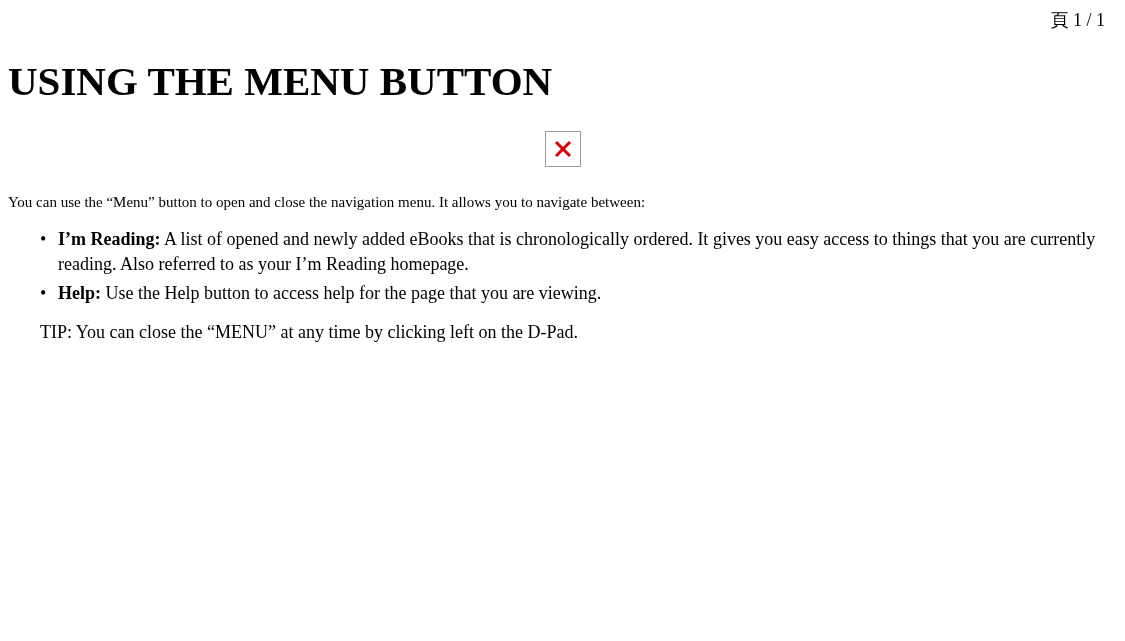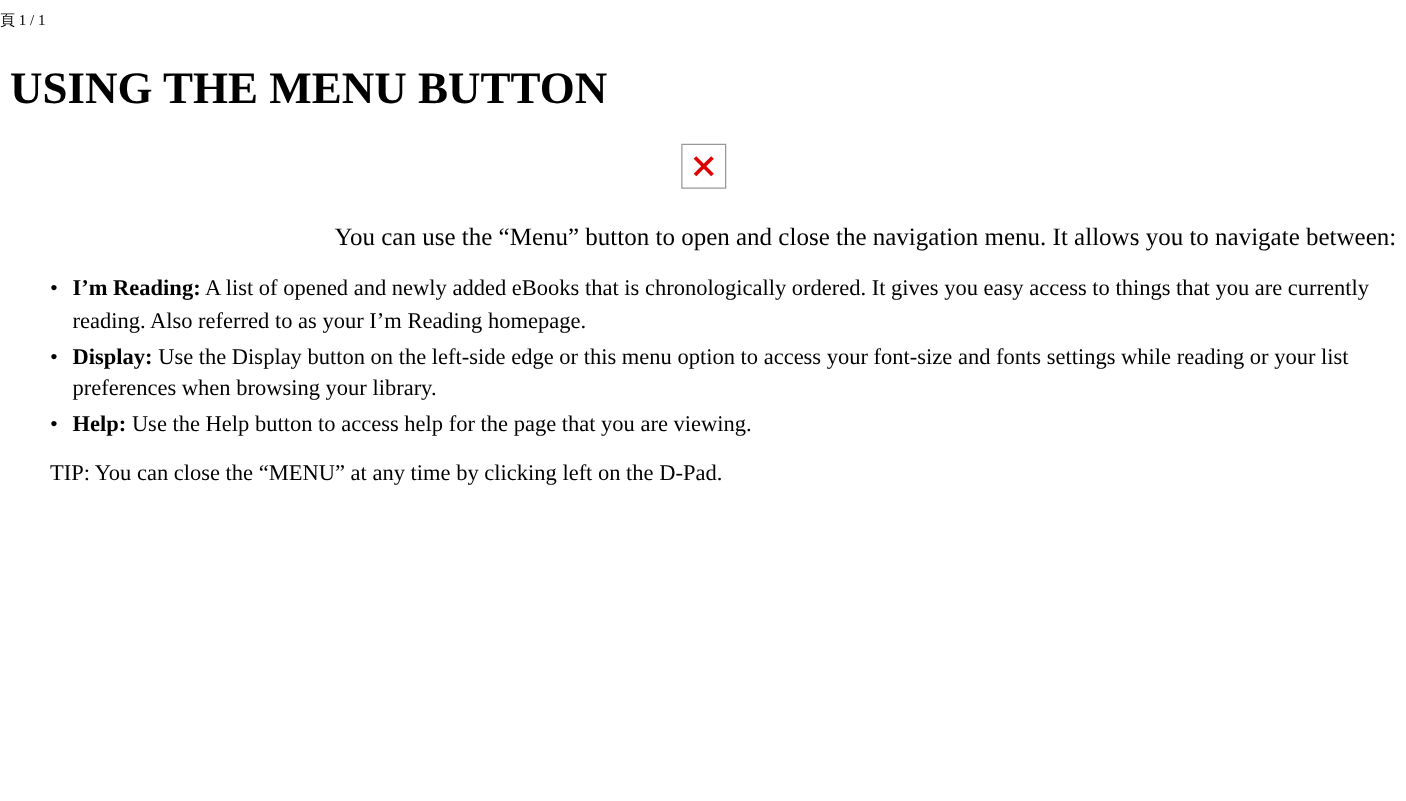--- a/index.html
+++ b/index.html
@@ -7,26 +7,27 @@
       font-size: 18px;
       line-height: 1.4;
       margin: 0;
       padding: 0;
       width: 1125px;
       height: 641px;
       box-sizing: border-box;
       color: #000;
     }
     .page-indicator {
+      text-align: right;
       padding: 8px 20px 0 0;
-      font-size: 12px;
+      font-size: 18px;
     }
     h1 {
       font-family: "Times New Roman", Times, serif;
-      font-size: 36px;
+      font-size: 41px;
       font-weight: bold;
       margin: 20px 0 20px 8px;
     }
     .broken-image-wrap {
       text-align: center;
       margin: 12px 0 18px 0;
     }
     .broken-image {
       display: inline-block;
       border: 1px solid #999;
@@ -35,22 +36,21 @@
       height: 26px;
       box-sizing: content-box;
       position: relative;
       background: #fff;
     }
     .broken-image svg {
       display: block;
     }
     .intro {
       margin: 0 8px 14px 8px;
-      font-size: 20px;
-      text-align: right;
+      font-size: 15px;
     }
     ul.bullets {
       list-style: none;
       margin: 0 20px 14px 40px;
       padding: 0;
       font-family: Liberation Serif, serif;
     }
     ul.bullets li {
       position: relative;
       padding-left: 18px;
@@ -86,17 +86,16 @@
       <line x1="6" y1="6" x2="20" y2="20" stroke="#d00" stroke-width="3"></line>
       <line x1="20" y1="6" x2="6" y2="20" stroke="#d00" stroke-width="3"></line>
     </svg>
   </span>
 </div>
 
 <p class="intro">You can use the “Menu” button to open and close the navigation menu. It allows you to navigate between:</p>
 
 <ul class="bullets">
   <li><span class="item-title">I’m Reading:</span><span> A list of opened and newly added eBooks that is chronologically ordered. It gives you easy access to things that you are currently reading. Also referred to as your I’m Reading homepage.</span></li>
-  <li><span class="item-title">Display:</span><span> Use the Display button on the left-side edge or this menu option to access your font-size and fonts settings while reading or your list preferences when browsing your library.</span></li>
   <li><span class="item-title">Help:</span><span> Use the Help button to access help for the page that you are viewing.</span></li>
 </ul>
 
 <p class="tip">TIP: You can close the “MENU” at any time by clicking left on the D-Pad.</p>
 
 </body></html>

